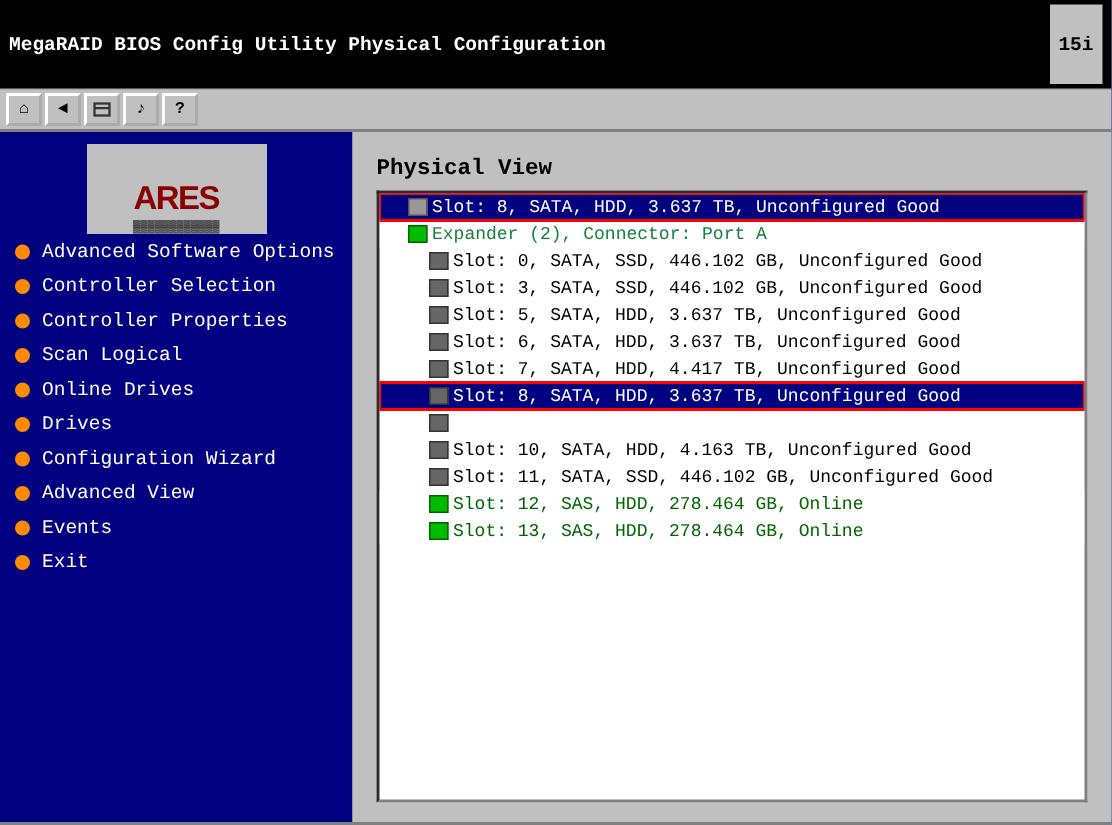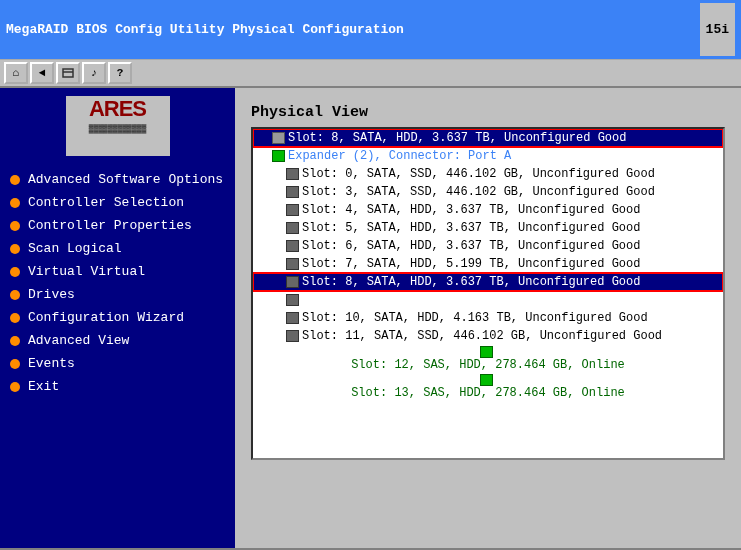--- a/index.html
+++ b/index.html
@@ -7,21 +7,21 @@
       width: 741px;
       height: 550px;
       background: #000080;
       font-family: 'Courier New', Courier, monospace;
       font-size: 13px;
       overflow: hidden;
     }
 
     
     #title-bar {
-      background: #3b82f6;
+      background: #000000;
       color: white;
       font-size: 13px;
       font-weight: bold;
       padding: 3px 6px;
       display: flex;
       align-items: center;
       justify-content: space-between;
       border-bottom: 1px solid #aaa;
     }
     #title-bar-right {
@@ -65,26 +65,25 @@
     #sidebar {
       width: 235px;
       background: #000080;
       color: white;
       padding: 8px 0;
       display: flex;
       flex-direction: column;
       align-items: center;
     }
     #logo-area {
-      width: 104px;
+      width: 120px;
       height: 60px;
       background: #c0c0c0;
-      margin-bottom: 12px;
-      display: flex;
-      align-items: flex-start;
+      display: flex;
+      align-items: flex-end;
       justify-content: center;
       font-size: 10px;
       color: #333;
       font-weight: bold;
     }
     .sidebar-item {
       display: flex;
       align-items: center;
       width: 100%;
       padding: 4px 10px;
@@ -109,21 +108,21 @@
     }
     #physical-view-title {
       font-size: 15px;
       font-weight: bold;
       color: black;
       margin-bottom: 6px;
     }
     #drive-list-container {
       background: white;
       border: 2px inset #808080;
-      height: 333px;
+      height: 408px;
       overflow-y: auto;
       overflow-x: hidden;
       text-align: center;
     }
     .drive-row {
       display: flex;
       align-items: center;
       padding: 1px 3px;
       font-size: 12px;
       color: black;
@@ -132,26 +131,25 @@
       min-height: 18px;
     }
     .drive-row.selected-red-border {
       background: #000080;
       color: white;
       outline: 2px solid red;
       outline-offset: -1px;
     }
     .drive-row.expander-row {
       background: white;
-      color: #3b82f6;
+      color: #15803d;
     }
     .drive-row.green-highlight {
       background: white;
       color: #006600;
-      flex-direction: column;
     }
 
     
     #status-bar {
       background: #c0c0c0;
       border-top: 2px solid #808080;
       padding: 2px 6px;
       font-size: 12px;
       color: black;
       height: 24px;
@@ -244,21 +242,21 @@
     <div class="sidebar-item">
       <span class="sidebar-dot dot-orange"></span>
       <span>Controller Properties</span>
     </div>
     <div class="sidebar-item">
       <span class="sidebar-dot dot-orange"></span>
       <span>Scan Logical</span>
     </div>
     <div class="sidebar-item">
       <span class="sidebar-dot dot-orange"></span>
-      <span>Virtual Virtual</span>
+      <span>Online Drives</span>
     </div>
     <div class="sidebar-item">
       <span class="sidebar-dot dot-orange"></span>
       <span>Drives</span>
     </div>
     <div class="sidebar-item">
       <span class="sidebar-dot dot-orange"></span>
       <span>Configuration Wizard</span>
     </div>
     <div class="sidebar-item">
@@ -297,36 +295,31 @@
         <span class="drive-label">Slot: 0, SATA, SSD, 446.102 GB, Unconfigured Good</span>
       </div>
       <div class="drive-row">
         <span class="indent2"></span>
         <span class="sq-darkgray"></span>
         <span class="drive-label">Slot: 3, SATA, SSD, 446.102 GB, Unconfigured Good</span>
       </div>
       <div class="drive-row">
         <span class="indent2"></span>
         <span class="sq-darkgray"></span>
-        <span class="drive-label">Slot: 4, SATA, HDD, 3.637 TB, Unconfigured Good</span>
-      </div>
-      <div class="drive-row">
-        <span class="indent2"></span>
-        <span class="sq-darkgray"></span>
         <span class="drive-label">Slot: 5, SATA, HDD, 3.637 TB, Unconfigured Good</span>
       </div>
       <div class="drive-row">
         <span class="indent2"></span>
         <span class="sq-darkgray"></span>
         <span class="drive-label">Slot: 6, SATA, HDD, 3.637 TB, Unconfigured Good</span>
       </div>
       <div class="drive-row">
         <span class="indent2"></span>
         <span class="sq-darkgray"></span>
-        <span class="drive-label">Slot: 7, SATA, HDD, 5.199 TB, Unconfigured Good</span>
+        <span class="drive-label">Slot: 7, SATA, HDD, 4.417 TB, Unconfigured Good</span>
       </div>
 
       <div class="drive-row selected-red-border" style="outline: 2px solid red; outline-offset:-1px;">
         <span class="indent2"></span>
         <span class="sq-darkgray"></span>
         <span class="drive-label">Slot: 8, SATA, HDD, 3.637 TB, Unconfigured Good</span>
       </div>
 
       <div class="drive-row">
         <span class="indent2"></span>

